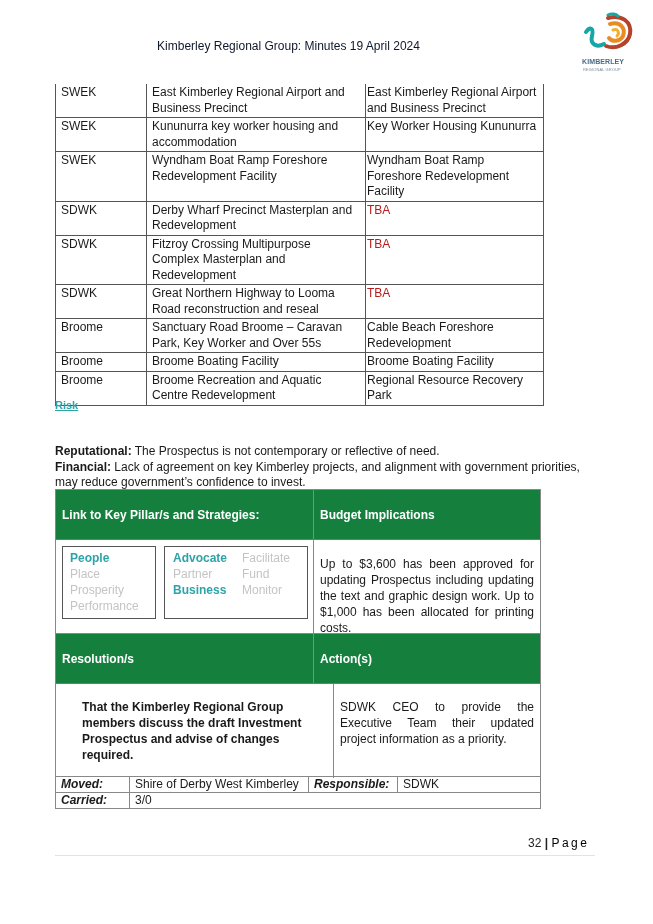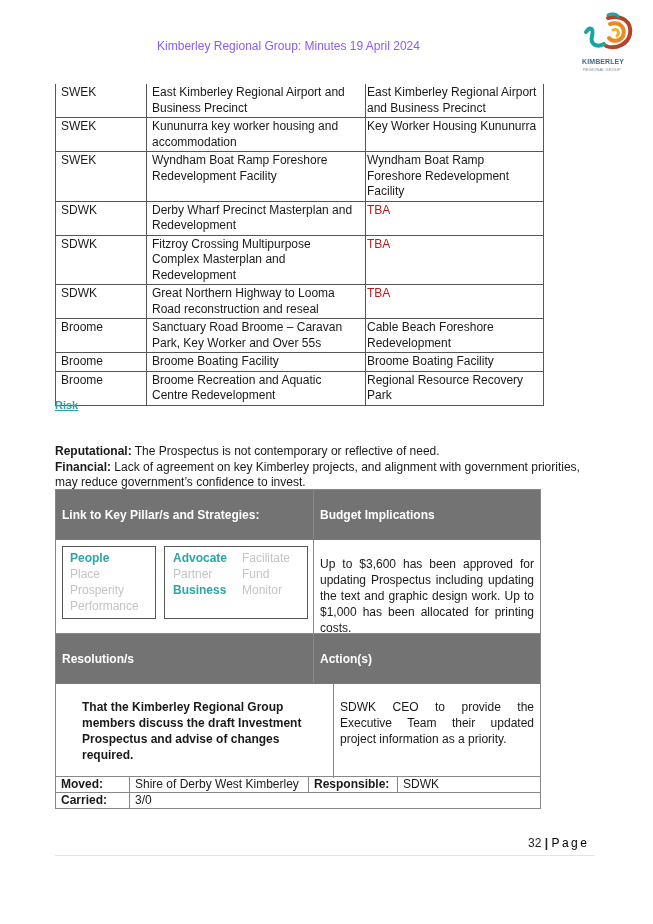--- a/index.html
+++ b/index.html
@@ -1,19 +1,19 @@
 <!DOCTYPE html>
 <html><head>
 <meta charset="utf-8">
 <style>
   html, body { margin:0; padding:0; background:#ffffff; }
   body { width:653px; height:924px; position:relative; overflow:hidden;
          font-family:"Liberation Sans", sans-serif; color:#1a1a1a; }
   .abs { position:absolute; }
-  #header-title { left:0; width:653px; top:39px; text-align:center; font-size:12px; color:#8b5cf6; padding-left:0; }
+  #header-title { left:0; width:653px; top:39px; text-align:center; font-size:12px; color:#0f172a; padding-left:0; }
   #header-title span { position:relative; left:-38px; }
   #logo { left:578px; top:12px; width:58px; height:62px; }
   #logo .logo-text1 { position:absolute; left:4px; top:46px; font-size:7px; color:#4a6b86; font-weight:bold; letter-spacing:0.1px; }
   #logo .logo-text2 { position:absolute; left:5px; top:55px; font-size:4px; color:#7a8a99; letter-spacing:0.1px; }
 
   
   #project-table { left:55px; top:84px; width:489px; border-collapse:collapse; font-size:12px; line-height:15.5px; }
   #project-table td { border:1.4px solid #555; vertical-align:top; padding:1px 5px 1px 5px; }
   #project-table tr:first-child td { border-top:none; }
   #project-table td.c1 { width:80px; }
@@ -21,40 +21,40 @@
   #project-table td.c3 { padding-left:1px; }
   #project-table td.tba { color:#b91c1c; }
 
   #risk-heading { left:55px; top:399px; font-size:11px; font-weight:bold; color:#2ea3a8;text-decoration:underline; }
   #risk-text { left:55px; top:444px; width:540px; font-size:12px; line-height:15.5px; }
   #risk-text b { font-weight:bold; }
 
   
   #summary { left:55px; top:489px; width:486px; }
   .srow { display:flex; border-left:1.2px solid #888; border-right:1.2px solid #888; }
-  .hdr { background:#737373; height:49px; align-items:center; border-top:1.2px solid #888; border-bottom:1.2px solid #777; }
+  .hdr { background:#15803d; height:49px; align-items:center; border-top:1.2px solid #888; border-bottom:1.2px solid #777; }
   .hdr .cell { color:#fff; font-weight:bold; font-size:12px; height:100%; display:flex; align-items:center; }
   .cell { box-sizing:border-box; }
   .left { width:258px; border-right:1.2px solid #888; padding-left:6px; }
   .right { flex:1; padding-left:6px; padding-right:6px; }
   .body1 { height:93px; }
   .body2 { height:94px;padding-left:20px; }
   .pillar-box { position:absolute; border:1.3px solid #555; box-sizing:border-box; font-size:12px; line-height:16px; }
   #pillars-box { left:6px; top:6px; width:94px; height:73px; padding:3px 0 0 7px; }
   #strategies-box { left:108px; top:6px; width:144px; height:73px; padding:3px 0 0 8px; }
   .on { color:#2ea3a8; font-weight:bold; }
   .off { color:#c4c4c4; }
   .strat-grid { display:grid; grid-template-columns:69px auto; }
   .budget-text { padding-top:16px; font-size:12px; line-height:16px; text-align:justify; }
   .res-text { padding-top:15px; font-size:12px; line-height:16px; font-weight:bold; padding-right:22px; }
   .act-text { padding-top:15px; font-size:12px; line-height:16px; text-align:justify; }
 
   #meta-table { left:55px; top:776px; width:486px; border-collapse:collapse; font-size:12px; line-height:15px; }
   #meta-table td { border:1.2px solid #888; padding:0 5px; height:15px; vertical-align:top; }
-  #meta-table td.lbl { font-weight:bold; }
+  #meta-table td.lbl { font-weight:bold;font-style:italic; }
 
   #page-num { left:528px; top:836px; font-size:12px; color:#222; }
   #page-num .sep { font-weight:bold; }
   #page-num .pg { color:#000000; letter-spacing:2.5px; }
   #footer-line { left:55px; top:855px; width:540px; height:1px; background:#e3e3e3; }
 </style>
 </head>
 <body>
 
 <div id="header-title" class="abs"><span>Kimberley Regional Group: Minutes 19 April 2024</span></div>

